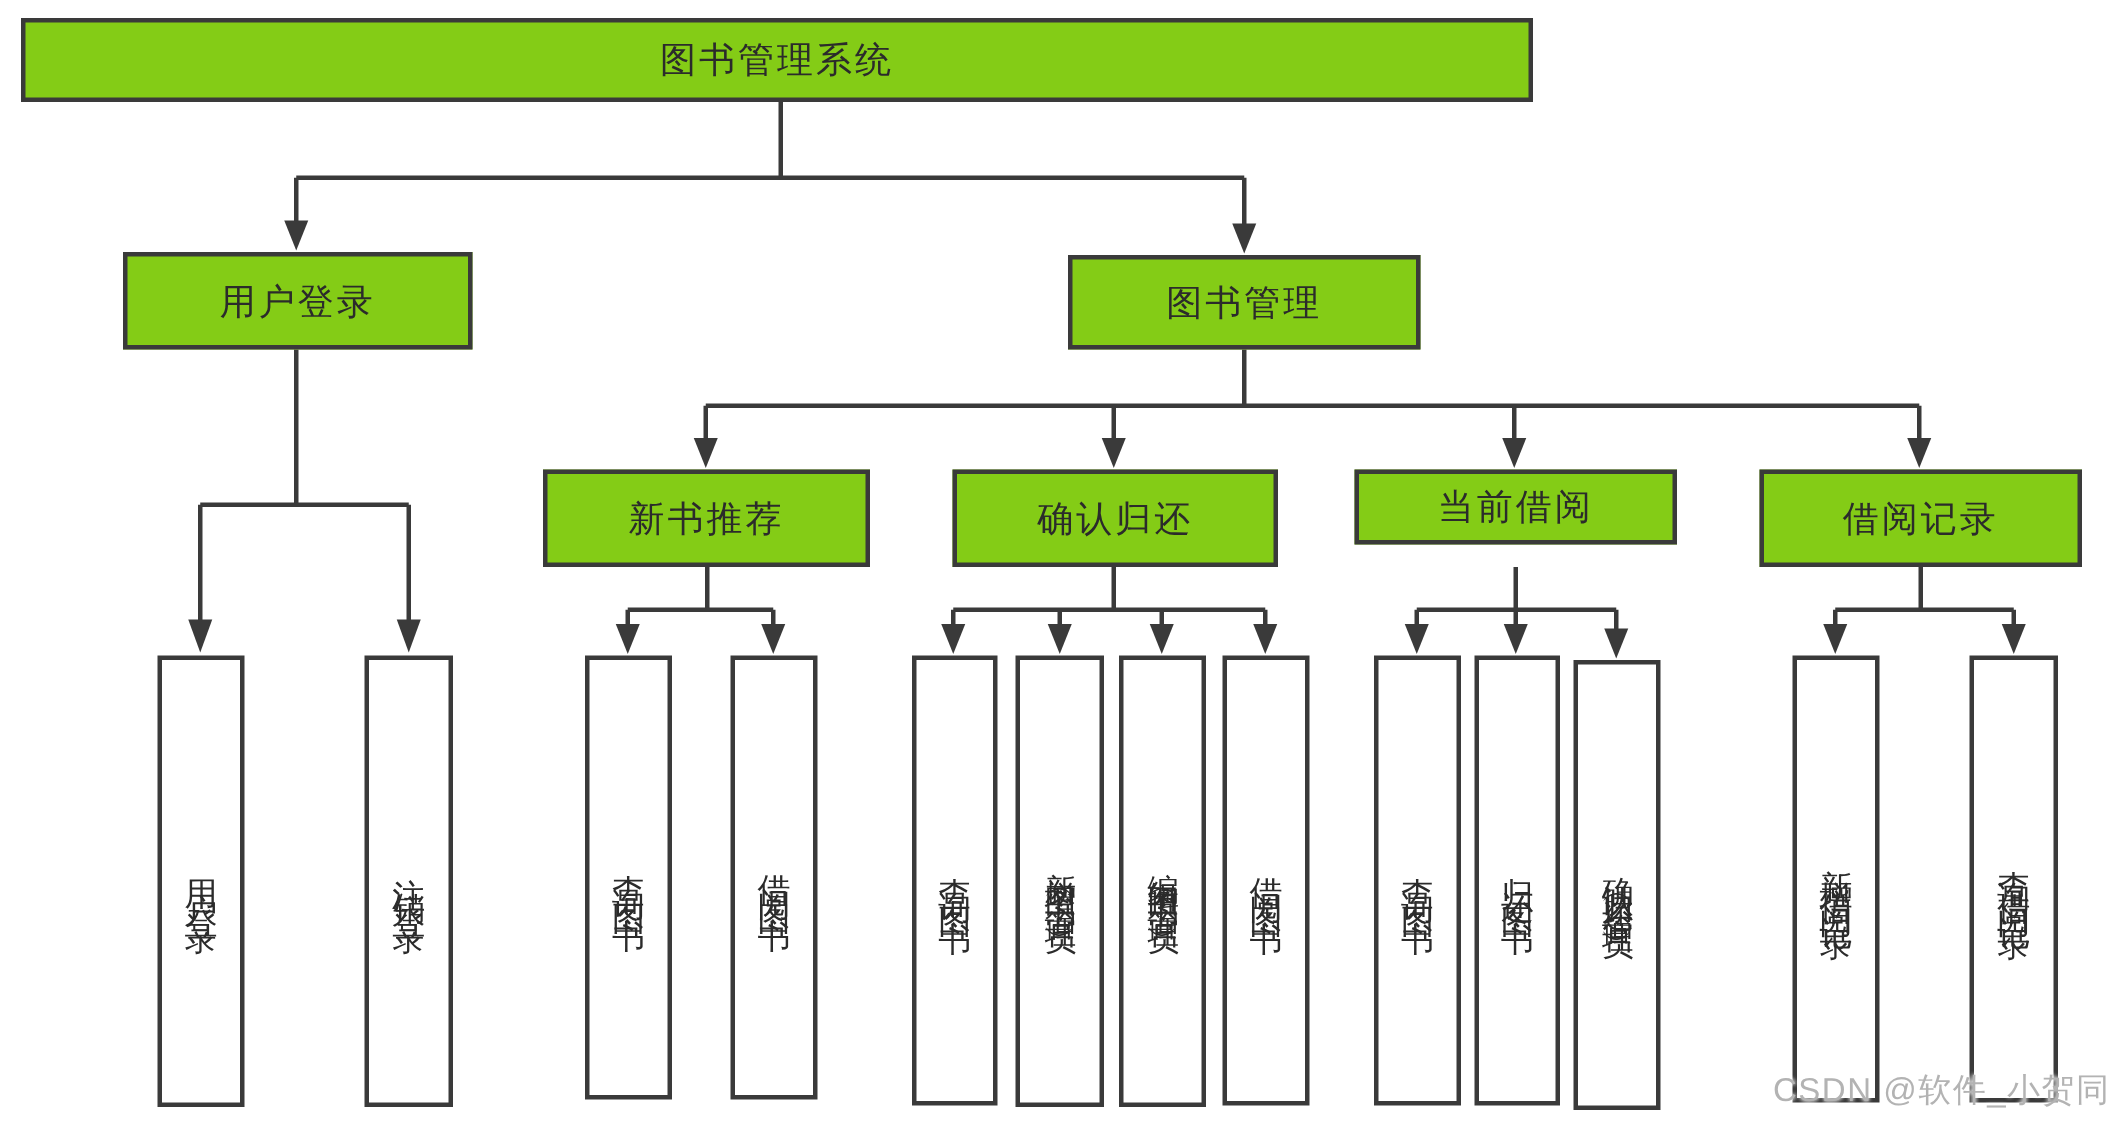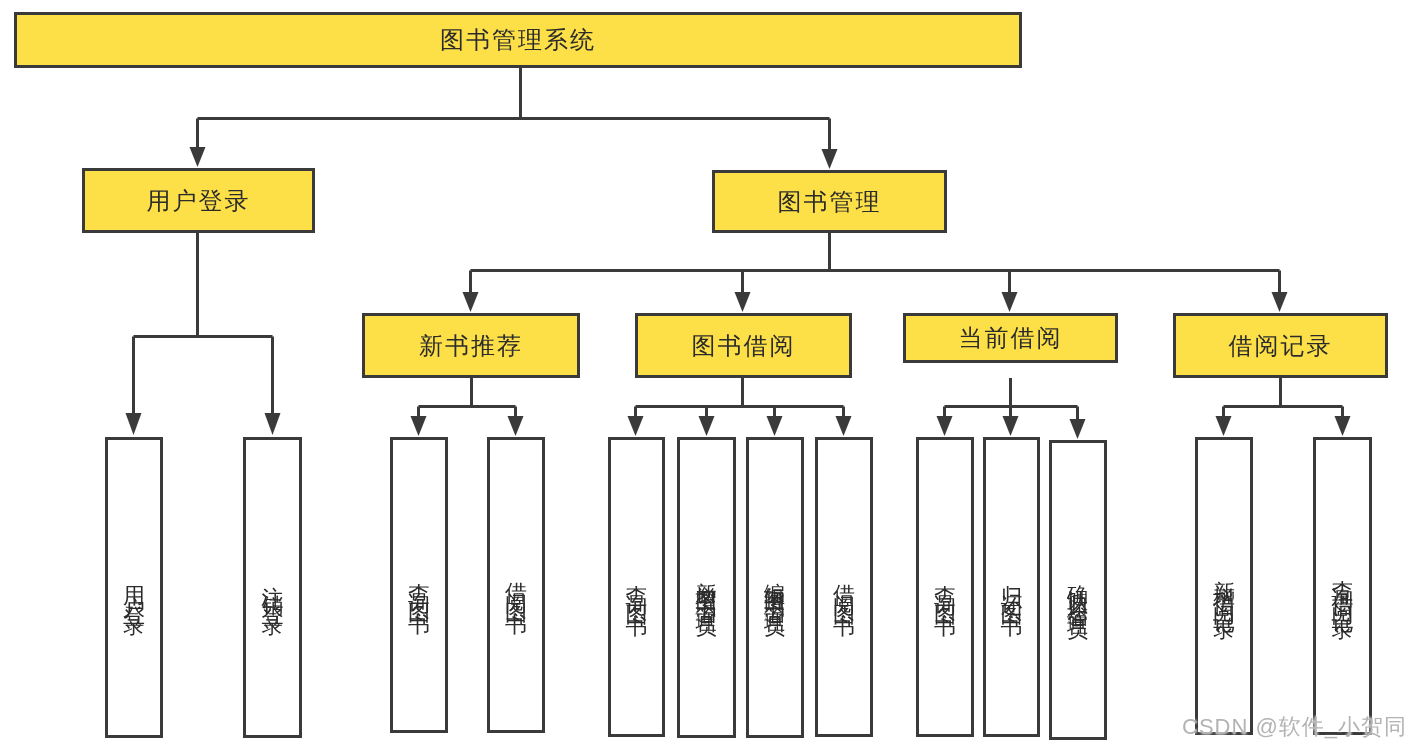--- a/index.html
+++ b/index.html
@@ -6,21 +6,21 @@
   .diagram{
     position:relative;
     width:1405px;height:747px;
     background:#ffffff;
     font-family:"Liberation Sans","DejaVu Sans",sans-serif;
     overflow:hidden;
   }
   .connectors{position:absolute;left:0;top:0;pointer-events:none;}
   .hbox{
     position:absolute;box-sizing:border-box;
-    border:3px solid #3a3a3a;background:#fde047;
+    border:3px solid #3a3a3a;background:#84cc16;
     display:flex;align-items:center;justify-content:center;
     font-size:24px;letter-spacing:2px;color:#2b2b2b;
     white-space:nowrap;
   }
   .vbox{
     position:absolute;box-sizing:border-box;
     border:3px solid #3a3a3a;background:#ffffff;
     display:flex;align-items:center;justify-content:center;
   }
   .vtext{
@@ -83,21 +83,21 @@
     <span>用户登录</span>
   </div>
   <div class="hbox" style="left:362px;top:313px;width:218px;height:65px">
     <span>新书推荐</span>
   </div>
 
   <div class="hbox" style="left:712px;top:170px;width:235px;height:63px">
     <span>图书管理</span>
   </div>
   <div class="hbox" style="left:635px;top:313px;width:217px;height:65px">
-    <span>图书借阅</span>
+    <span>确认归还</span>
   </div>
   <div class="hbox" style="left:903px;top:313px;width:215px;height:50px">
     <span>当前借阅</span>
   </div>
   <div class="hbox" style="left:1173px;top:313px;width:215px;height:65px">
     <span>借阅记录</span>
   </div>
 
   <div class="vbox" style="left:105px;top:437px;width:58px;height:301px">
     <span class="vtext">用户登录</span>

